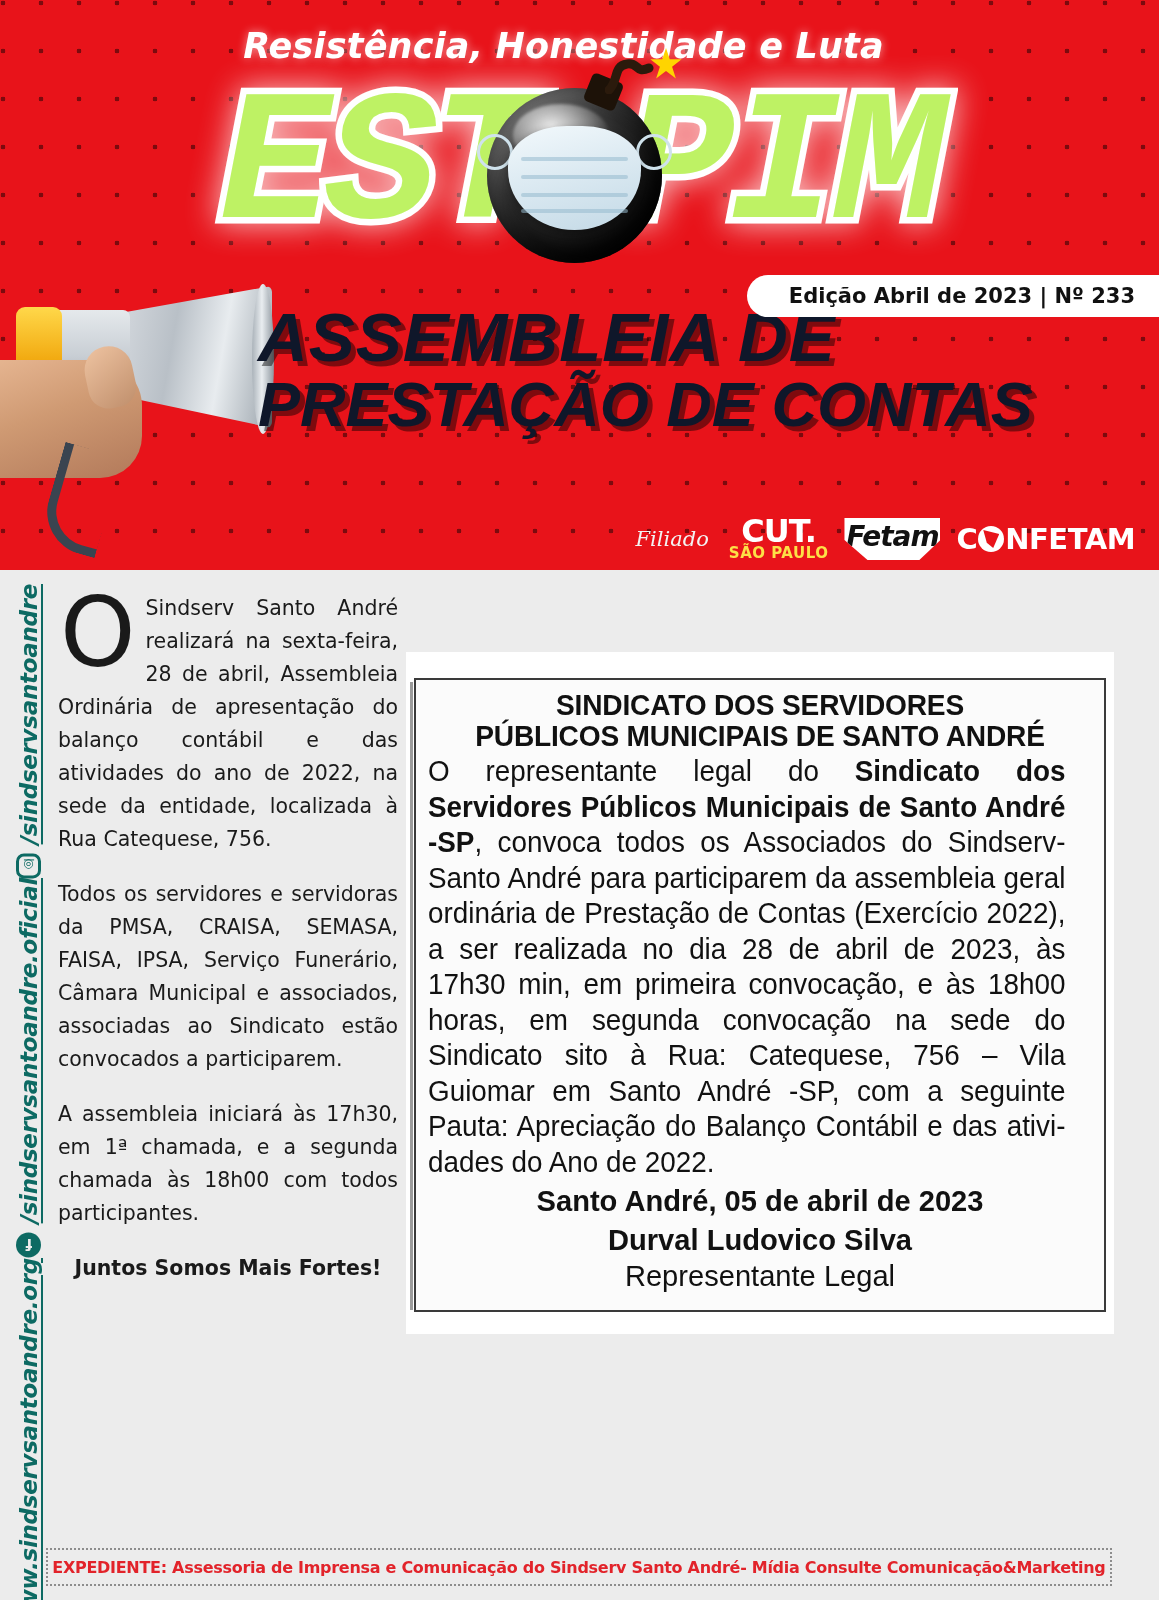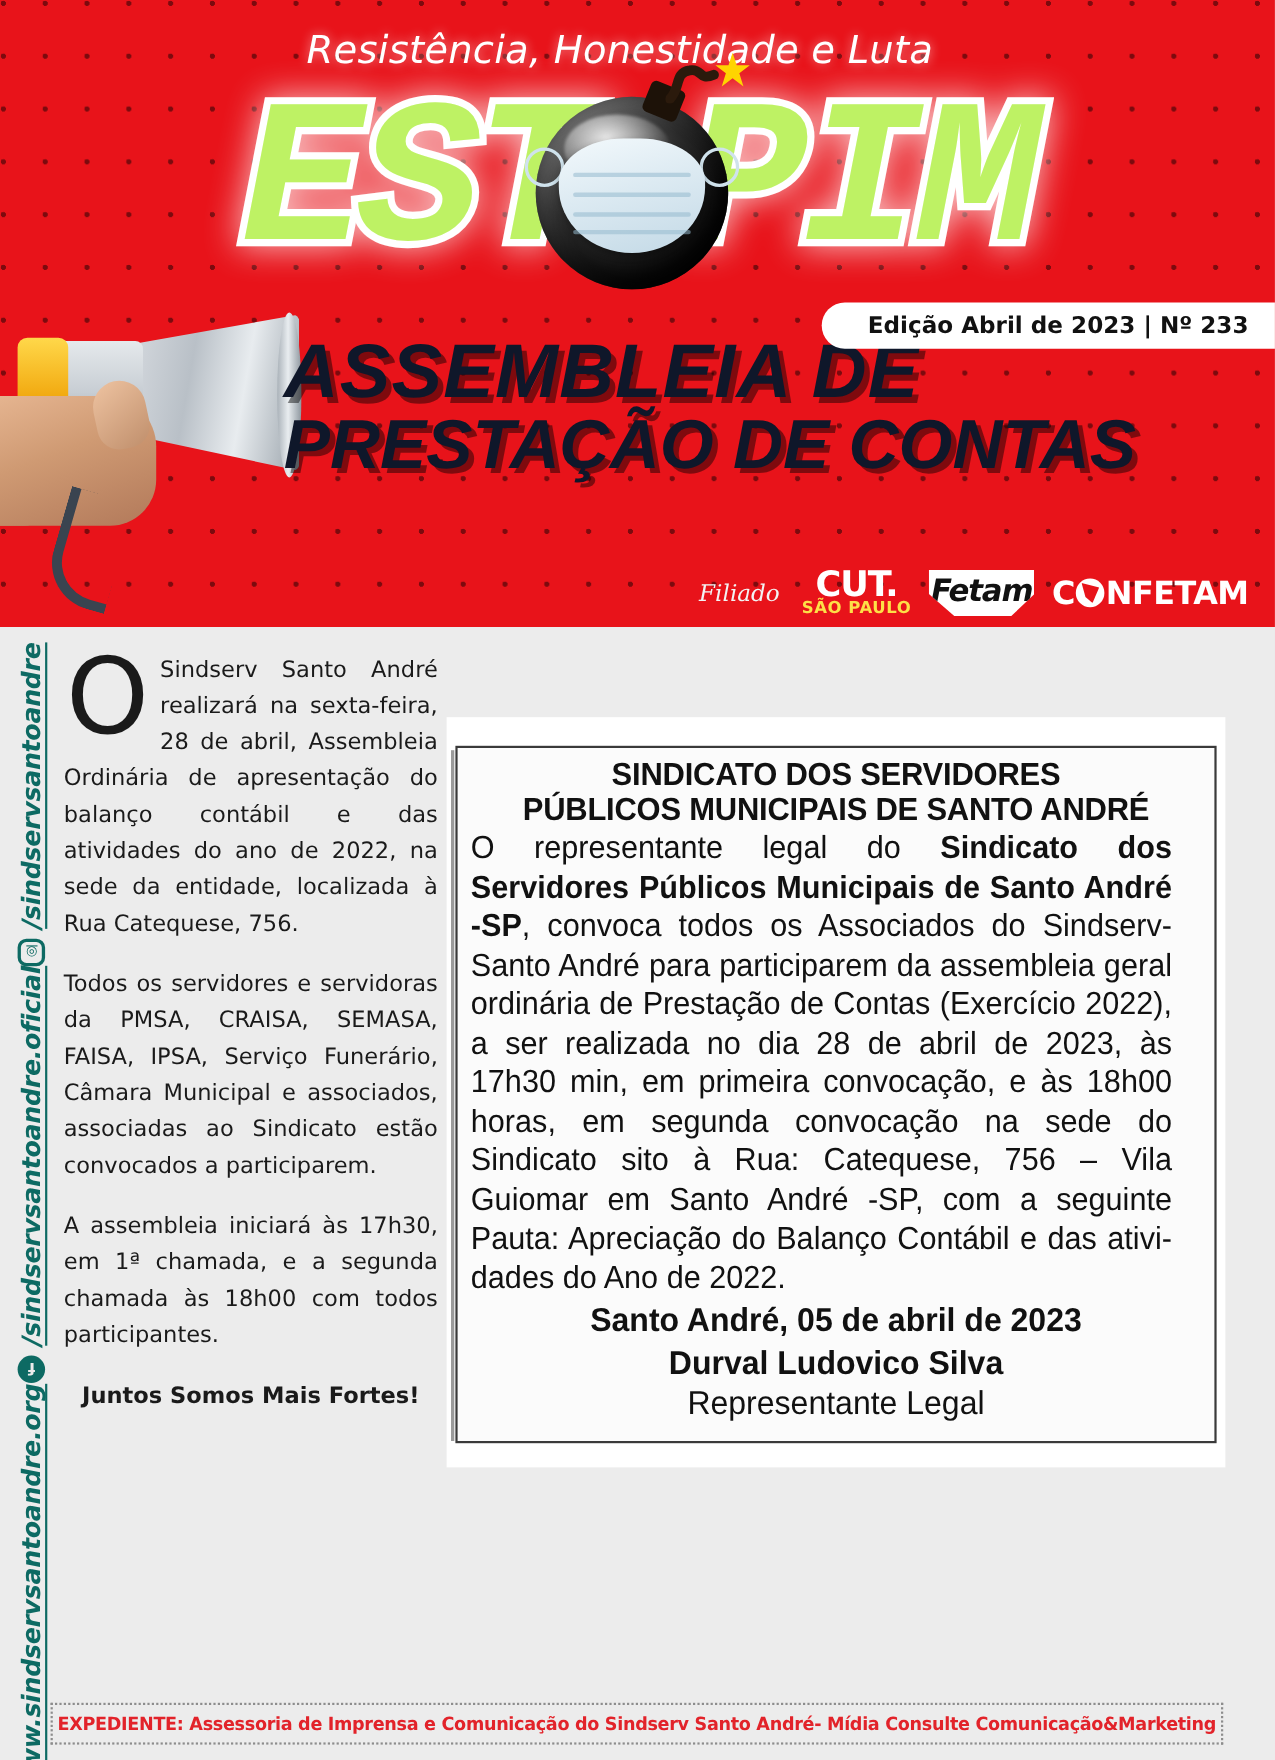--- a/index.html
+++ b/index.html
@@ -21,21 +21,21 @@
   .dots {
     position: absolute; inset: 0;
     background-image: radial-gradient(circle at 3px 3px, rgba(0,0,0,.55) 2.2px, transparent 2.6px);
     background-size: 38px 48px;
     opacity: .85;
   }
   .tagline {
     position: absolute; top: 26px; left: 0; width: 1127px;
     text-align: center;
     font-family: "DejaVu Sans", sans-serif;
-    font-weight: 400; font-style: italic;
+    font-weight: 700; font-style: italic;
     font-size: 35px; color: #ffffff; letter-spacing: .2px;
     text-shadow: 0 0 10px rgba(255,255,255,.55);
     z-index: 6;
   }
 
   
   .wordmark {
     position: absolute; top: 60px; left: 0; width: 1159px; height: 215px;
     z-index: 5;
     display: flex; align-items: center; justify-content: center;

